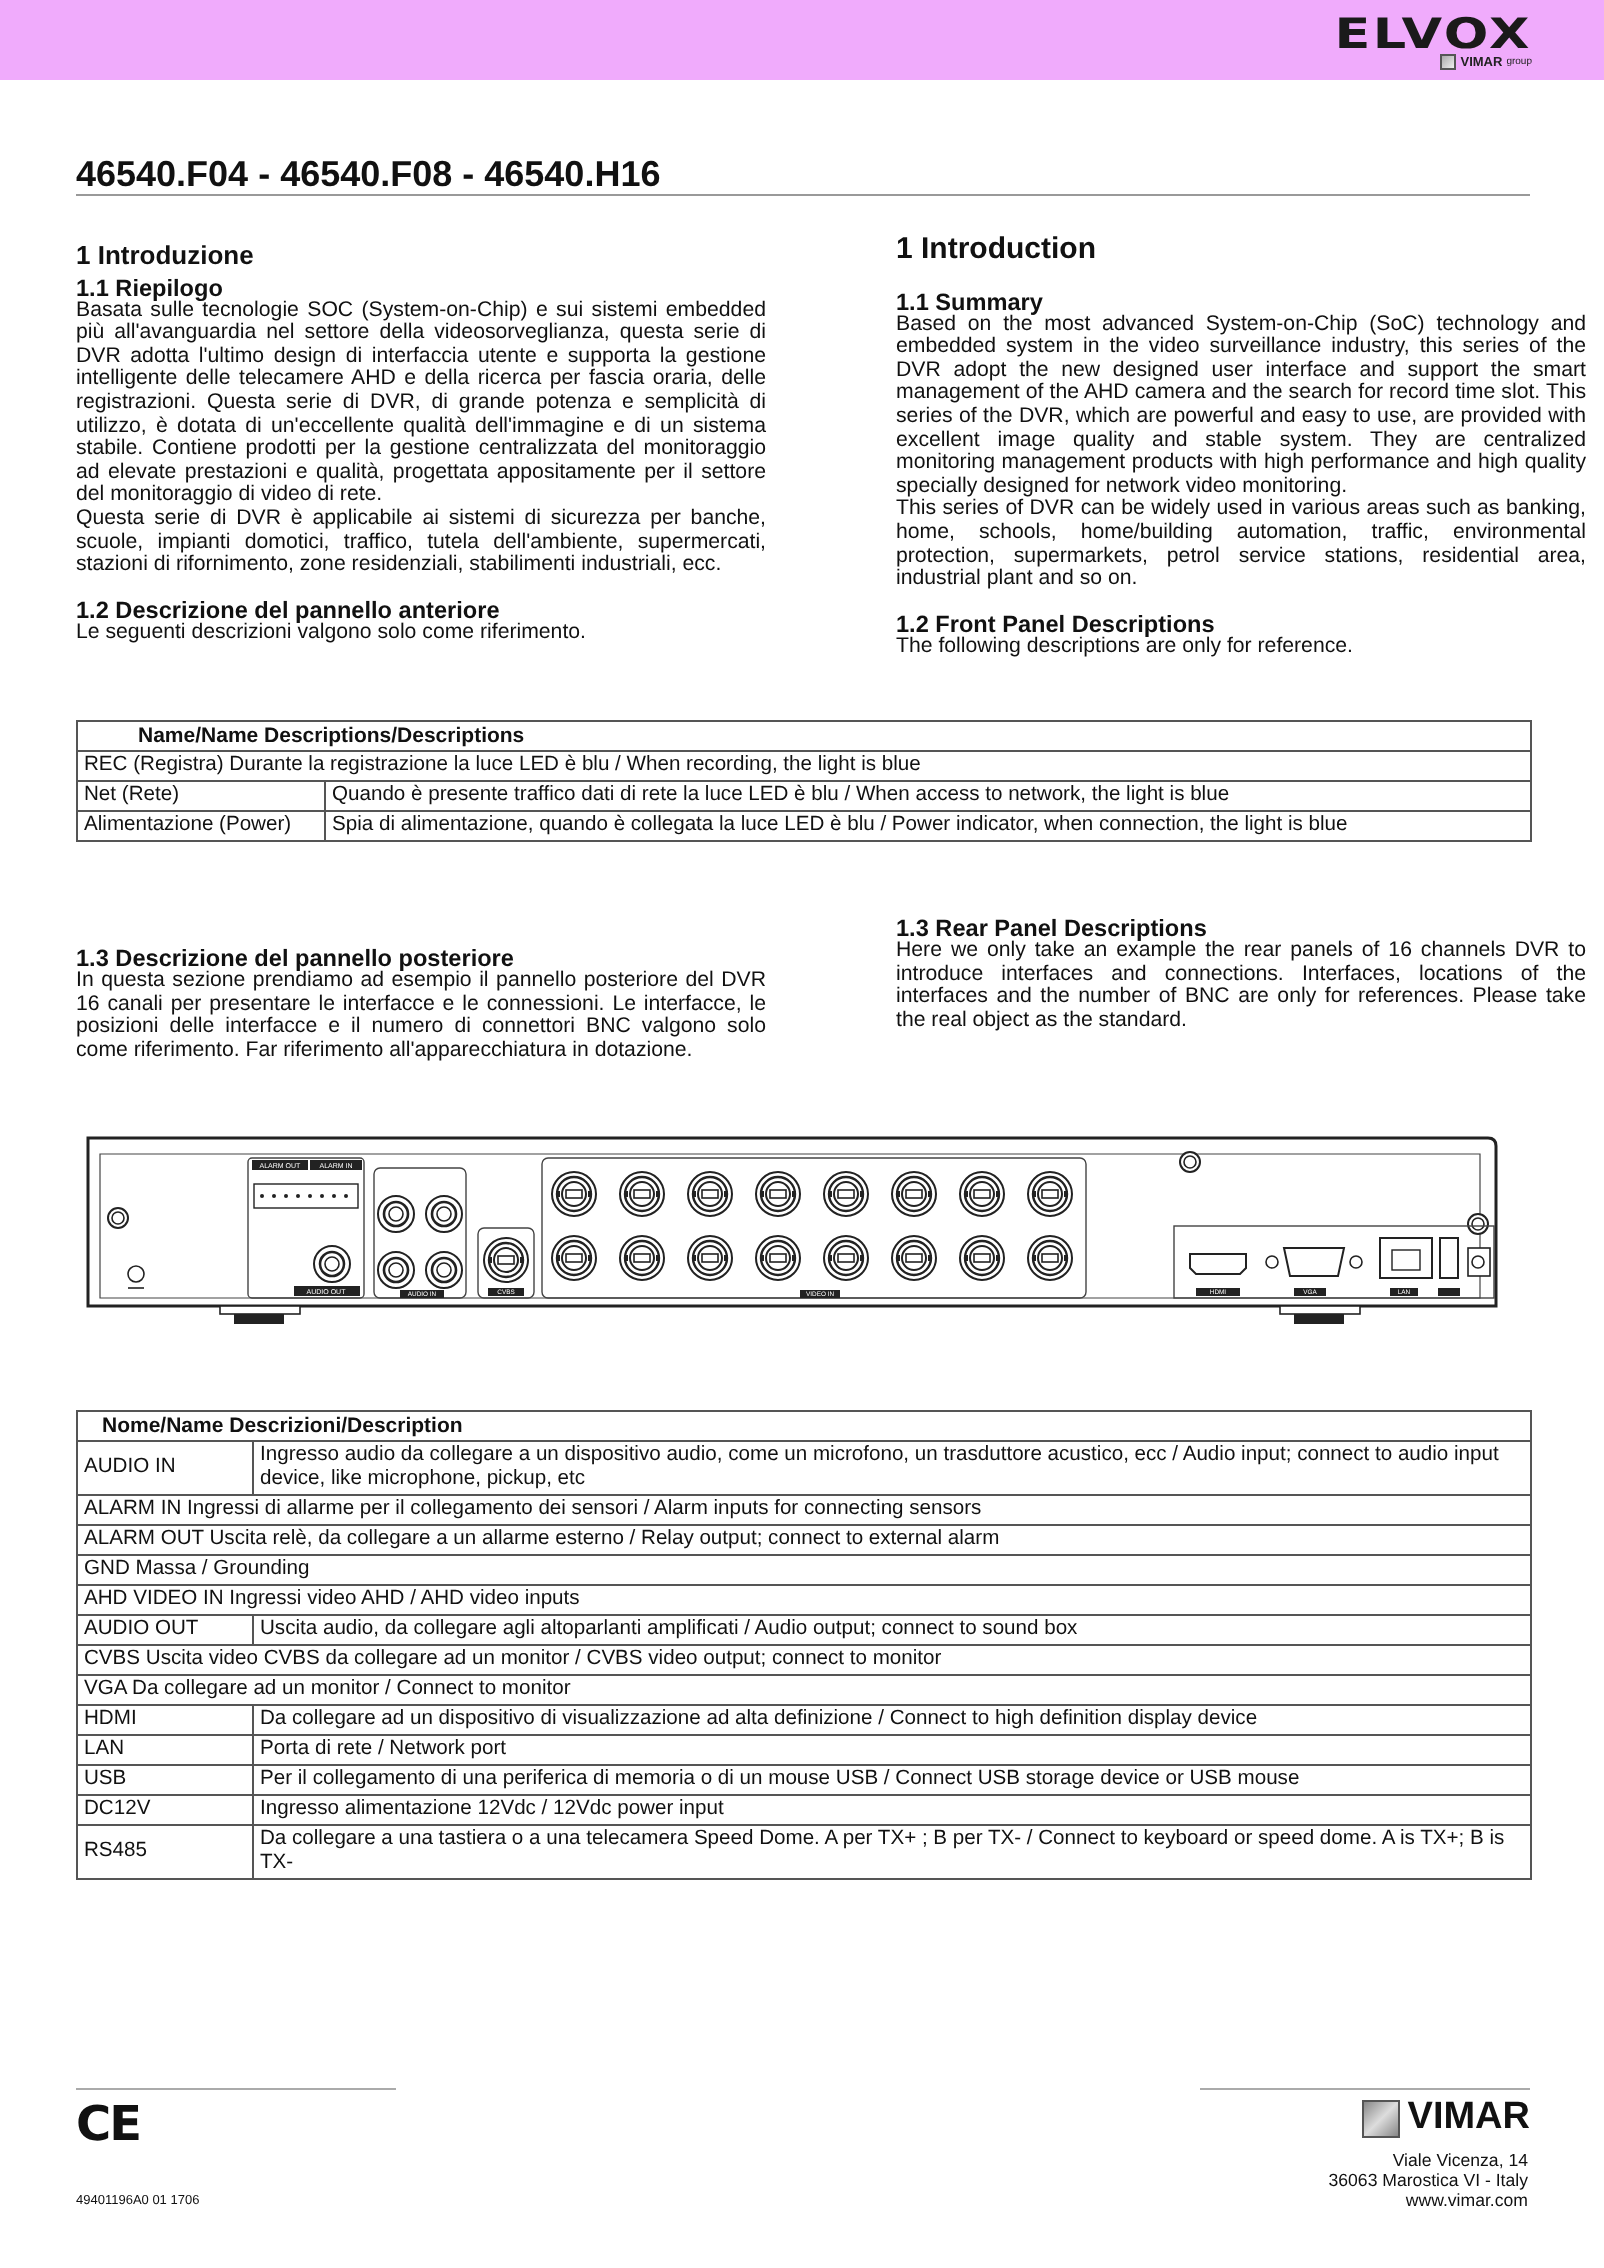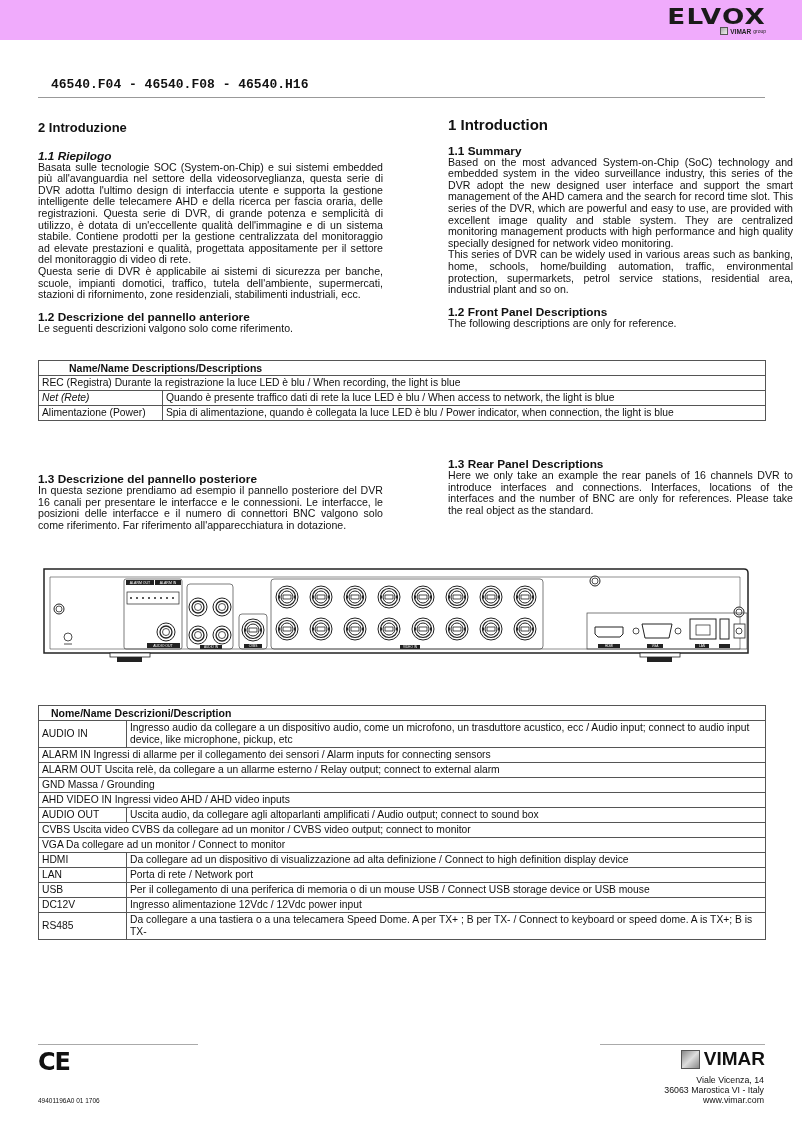--- a/index.html
+++ b/index.html
@@ -5,21 +5,21 @@
   * { box-sizing: border-box; margin: 0; padding: 0; }
   html, body { width: 802px; height: 1134px; background: #fff; overflow: hidden; }
   body { font-family: "Liberation Sans", sans-serif; color: #111; position: relative; }
 
   .topbar { position: absolute; left: 0; top: 0; width: 802px; height: 40px; background: #f0abfc; }
   .elvox { position: absolute; right: 36px; top: 5px; font-family: "DejaVu Sans", sans-serif; font-weight: bold; font-size: 21px; letter-spacing: 1px; color: #1a1a1a; transform: scaleX(1.25); transform-origin: right; }
   .vimar-group { position: absolute; right: 36px; top: 27px; font-size: 6.5px; font-weight: bold; color: #222; display: flex; align-items: center; gap: 2px; }
   .vimar-group .sq { width: 8px; height: 8px; border: 1px solid #555; background: linear-gradient(135deg,#aaa,#eee); }
   .vimar-group .grp { font-weight: normal; font-size: 5px; }
 
-  .doc-title { position: absolute; left: 51px; top: 77px; font-size: 13px; font-weight: bold; font-family: Liberation Mono, monospace; }
+  .doc-title { position: absolute; left: 38px; top: 77px; font-size: 18px; font-weight: bold; }
   .title-rule { position: absolute; left: 38px; top: 97px; width: 727px; height: 1px; background: #999; }
 
   .col { position: absolute; width: 345px; font-size: 10.6px; line-height: 11.6px; }
   .col.left { left: 38px; }
   .col.right { left: 420px; margin-left: 28px; }
   .h1 { font-size: 13px; font-weight: bold; }
   .col.right .h1 { font-size: 15px; }
   .h2 { font-size: 11.8px; font-weight: bold; line-height: 12px; }
   .p { text-align: justify; }
 
@@ -47,22 +47,22 @@
     <span class="sq"></span>
     <span>VIMAR</span>
     <span class="grp">group</span>
   </div>
 </div>
 
 <div class="doc-title">46540.F04 - 46540.F08 - 46540.H16</div>
 <div class="title-rule"></div>
 
 <div class="col left" style="top:122px;">
-  <div class="h1">2 Introduzione</div>
-  <div class="h2" style="margin-top:16px;font-style:italic;">1.1 Riepilogo</div>
+  <div class="h1">1 Introduzione</div>
+  <div class="h2" style="margin-top:4px;">1.1 Riepilogo</div>
   <div class="p">Basata sulle tecnologie SOC (System-on-Chip) e sui sistemi embedded più all'avanguardia nel settore della videosorveglianza, questa serie di DVR adotta l'ultimo design di interfaccia utente e supporta la gestione intelligente delle telecamere AHD e della ricerca per fascia oraria, delle registrazioni. Questa serie di DVR, di grande potenza e semplicità di utilizzo, è dotata di un'eccellente qualità dell'immagine e di un sistema stabile. Contiene prodotti per la gestione centralizzata del monitoraggio ad elevate prestazioni e qualità, progettata appositamente per il settore del monitoraggio di video di rete.</div>
   <div class="p">Questa serie di DVR è applicabile ai sistemi di sicurezza per banche, scuole, impianti domotici, traffico, tutela dell'ambiente, supermercati, stazioni di rifornimento, zone residenziali, stabilimenti industriali, ecc.</div>
   <div class="h2" style="margin-top:10px;">1.2 Descrizione del pannello anteriore</div>
   <div class="p">Le seguenti descrizioni valgono solo come riferimento.</div>
 </div>
 
 <div class="col right" style="top:119px;">
   <div class="h1">1 Introduction</div>
   <div class="h2" style="margin-top:14px;">1.1 Summary</div>
   <div class="p">Based on the most advanced System-on-Chip (SoC) technology and embedded system in the video surveillance industry, this series of the DVR adopt the new designed user interface and support the smart management of the AHD camera and the search for record time slot. This series of the DVR, which are powerful and easy to use, are provided with excellent image quality and stable system. They are centralized monitoring management products with high performance and high quality specially designed for network video monitoring.</div>
@@ -73,21 +73,21 @@
 
 <table style="top:360px;">
   <tbody>
       <tr>
     <th colspan="2" style="padding-left:30px;">Name/Name Descriptions/Descriptions</th>
   </tr>
   <tr>
     <td colspan="2" class="span">REC (Registra) Durante la registrazione la luce LED è blu / When recording, the light is blue</td>
   </tr>
   <tr>
-    <td style="width:124px;font-style:italic;">Net (Rete)</td>
+    <td style="width:124px;">Net (Rete)</td>
     <td>Quando è presente traffico dati di rete la luce LED è blu / When access to network, the light is blue</td>
   </tr>
   <tr>
     <td style="width:124px;">Alimentazione (Power)</td>
     <td>Spia di alimentazione, quando è collegata la luce LED è blu / Power indicator, when connection, the light is blue</td>
   </tr>
 </tbody>
   </table>
 
 <div class="col left" style="top:473px;">

